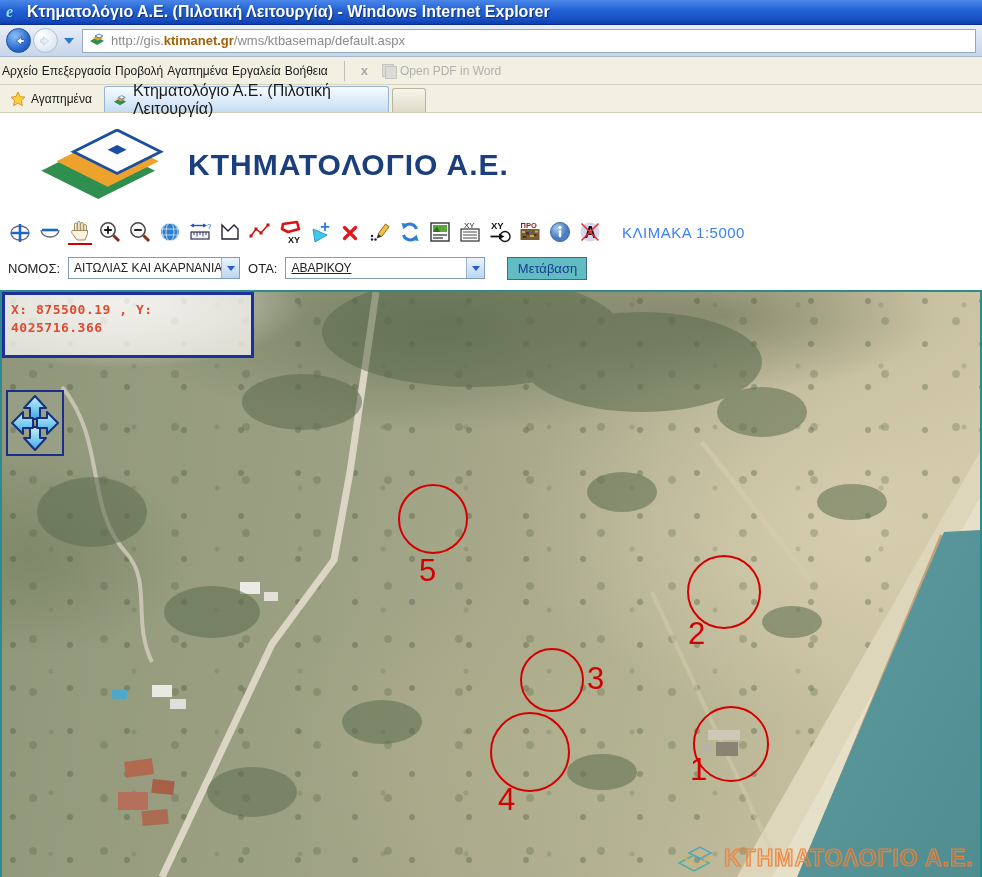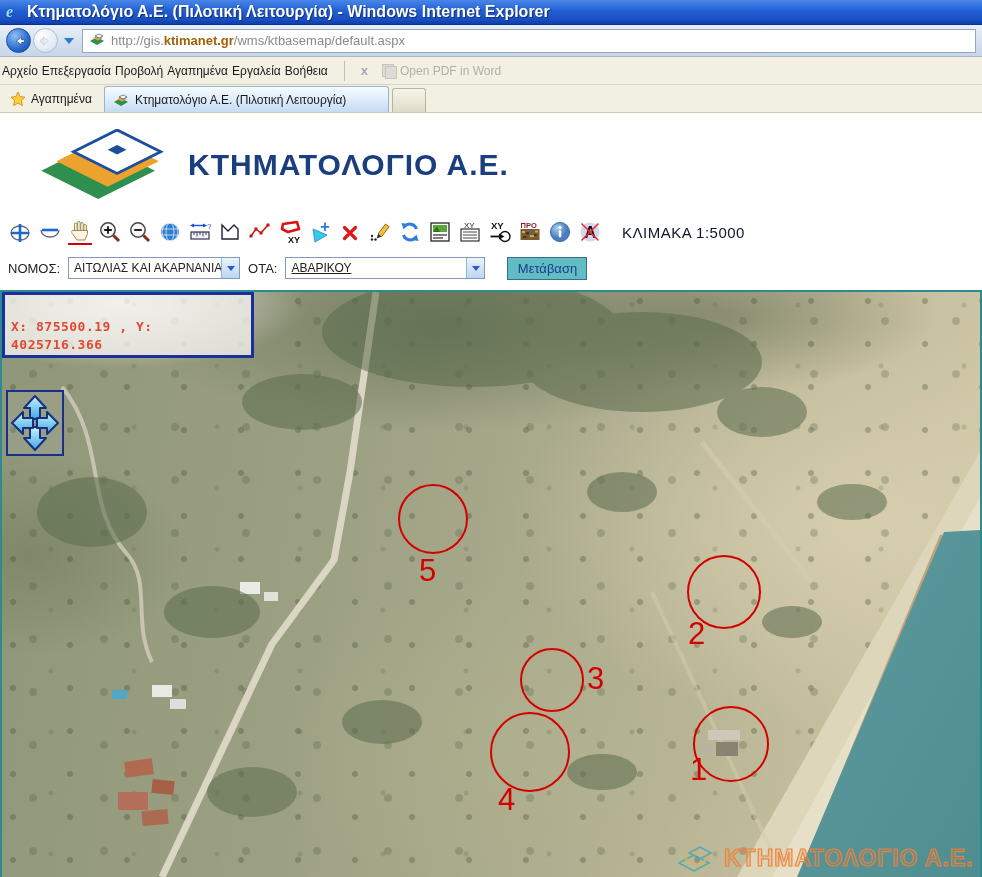--- a/index.html
+++ b/index.html
@@ -44,37 +44,37 @@
   .addon-doc-ico::after { left:3px; top:2px; }
   .addon-label { color:#b0b0ac; font-size:12px; }
 
   
   .fav-row { height:28px; display:flex; align-items:flex-end; background:#f1f0e3;
     border-bottom:1px solid #cfcbb8; }
   .fav-btn { display:flex; align-items:center; gap:5px; font-size:12px; color:#1a1a1a;
     padding:0 12px 5px 10px; cursor:pointer; }
   .tab { width:285px; height:26px; display:flex; align-items:center; gap:6px;
     background:linear-gradient(#f7fbff, #dcebfa 55%, #c6dcf2); border:1px solid #96b4d4;
-    border-bottom:none; border-radius:3px 3px 0 0; font-size:12px; color:#1a1a1a;
+    border-bottom:none; border-radius:3px 3px 0 0; font-size:16px; color:#1a1a1a;
     padding:0 8px; cursor:pointer; }
   .tab-stub { width:34px; height:24px; margin-left:3px; border-radius:3px 3px 0 0;
     background:linear-gradient(#f7f5ea, #dedbc8); border:1px solid #b8b4a0; border-bottom:none;
     cursor:pointer; }
 
   
   .brand { display:flex; align-items:center; margin:16px 0 6px 26px; height:72px; }
   .brand-text { font-size:30px; font-weight:bold; color:#1b3e7e; letter-spacing:1px; margin-left:12px; }
 
   
   .toolbar { display:flex; align-items:center; gap:6px; padding:8px 0 6px 8px; height:48px; }
   .tool { width:24px; height:26px; display:flex; align-items:center; justify-content:center;
     cursor:pointer; flex:0 0 auto; }
   .tool svg { width:24px; height:24px; }
   .tool.active { border-bottom:2px solid #d40000; }
-  .scale-label { font-size:15px; color:#0f172a; margin-left:14px; letter-spacing:.5px; }
+  .scale-label { font-size:15px; color:#3b82f6; margin-left:14px; letter-spacing:.5px; }
 
   
   .filters { display:flex; align-items:center; gap:8px; padding:2px 0 6px 8px; height:30px;
     font-size:13px; color:#222; }
   .combo { height:22px; background:#fff; border:1px solid #7f9db9; display:flex; align-items:center;
     cursor:pointer; }
   .combo-text { flex:1; font-size:12px; padding:0 5px; white-space:nowrap; overflow:hidden; }
   .combo-arrow { width:18px; height:100%; border-left:1px solid #9ab5d2;
     background:linear-gradient(#eaf3fc, #bcd6f0); display:flex; align-items:center; justify-content:center; }
   .combo-arrow::after { content:""; width:0; height:0; border-left:4px solid transparent;
@@ -98,21 +98,21 @@
       linear-gradient(100deg, #8f9679 0%, #9da183 35%, #afad90 60%, #c4bd9e 80%, #d2caa8 100%); }
   .map-speckle { position:absolute; inset:0; opacity:.75;
     background-image:
       radial-gradient(circle at 11px 9px, rgba(60,76,50,.42) 2.5px, transparent 3.6px),
       radial-gradient(circle at 31px 29px, rgba(70,86,58,.34) 3.4px, transparent 4.6px),
       radial-gradient(circle at 49px 13px, rgba(80,95,66,.28) 2px, transparent 3px);
     background-size:57px 43px, 71px 53px, 83px 61px; }
   .map-deco { position:absolute; inset:0; width:100%; height:100%; }
 
   .coords-box { position:absolute; left:0; top:0; width:252px; height:66px;
-    border:3px solid #1c2f9c; background:rgba(244,242,238,.78); padding:22px 6px; }
+    border:3px solid #1c2f9c; background:rgba(244,242,238,.78); padding:5px 6px; }
   .coords-text { font-family:"DejaVu Sans Mono", monospace; font-size:13px; font-weight:bold;
     color:#e04a33; letter-spacing:.5px; }
 
   .pan-ctl { position:absolute; left:4px; top:98px; width:58px; height:66px;
     border:2px solid #1a2f8a; background:rgba(205,215,225,.12); cursor:pointer;
     display:flex; align-items:center; justify-content:center; }
 
   .map-circle { position:absolute; border:2px solid #d40000; border-radius:50%; }
   .map-circle-label { position:absolute; color:#d40000; font-size:31px; line-height:1;
     font-family:"Liberation Sans", sans-serif; }

